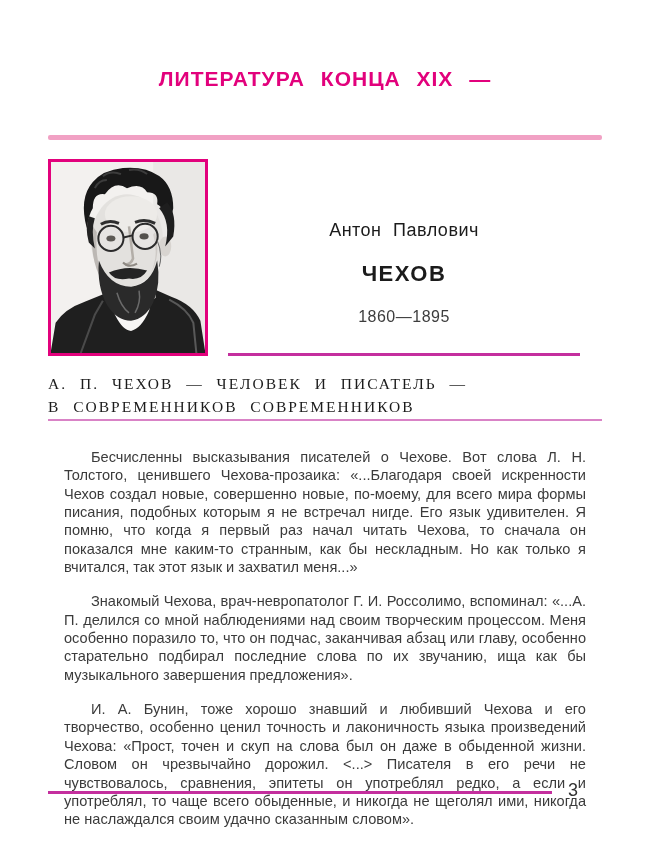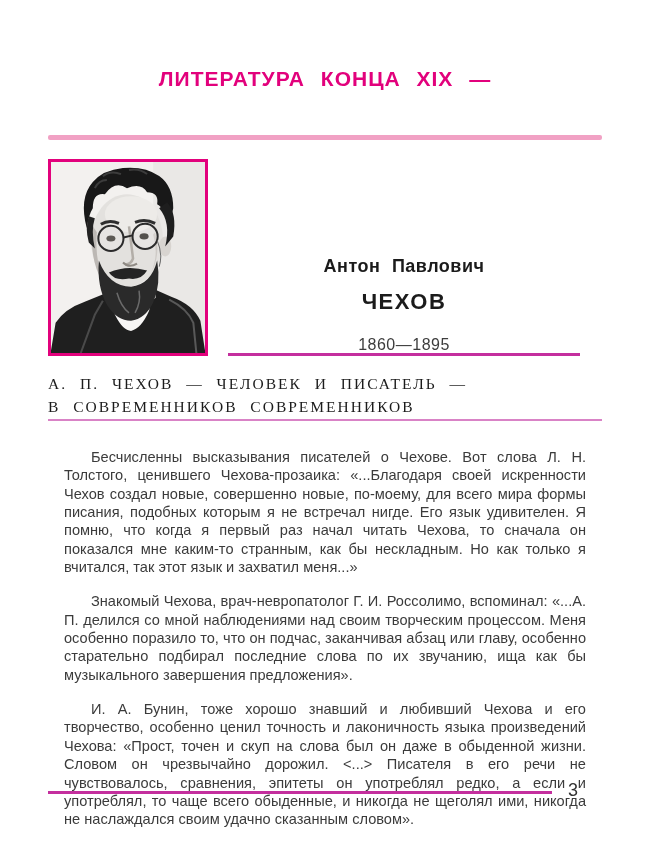--- a/index.html
+++ b/index.html
@@ -31,22 +31,22 @@
     box-sizing:border-box;border:3px solid var(--accent_magenta,#E2017C);
     background:#f3f1ef;
   }
   .portrait svg{display:block;width:100%;height:100%;}
 
   
   .author-info{
     position:absolute;top:159px;left:228px;width:352px;height:197px;
     text-align:center;color:var(--text_heading,#1B1B1B);
   }
-  .author-name-line1{margin-top:97px;font-size:18px;font-weight:700;word-spacing:6px;letter-spacing:.5px;}
-  .author-name-line2{margin-top:12px;font-size:22px;font-weight:700;letter-spacing:1.5px;word-spacing:6px;}
+  .author-name-line1{margin-top:61px;font-size:18px;font-weight:400;word-spacing:6px;letter-spacing:.5px;}
+  .author-name-line2{margin-top:20px;font-size:22px;font-weight:700;letter-spacing:1.5px;word-spacing:6px;}
   .author-years{margin-top:21px;font-size:16px;color:#3d3d3d;letter-spacing:.5px;}
   .author-rule{
     position:absolute;bottom:0;left:0;width:100%;height:3px;
     background:var(--rule_magenta,#C42F9E);
   }
 
   
   .section-heading{
     position:absolute;top:372px;left:48px;width:554px;text-align:left;
     font-family:"Liberation Serif",serif;font-size:15.5px;line-height:23px;

